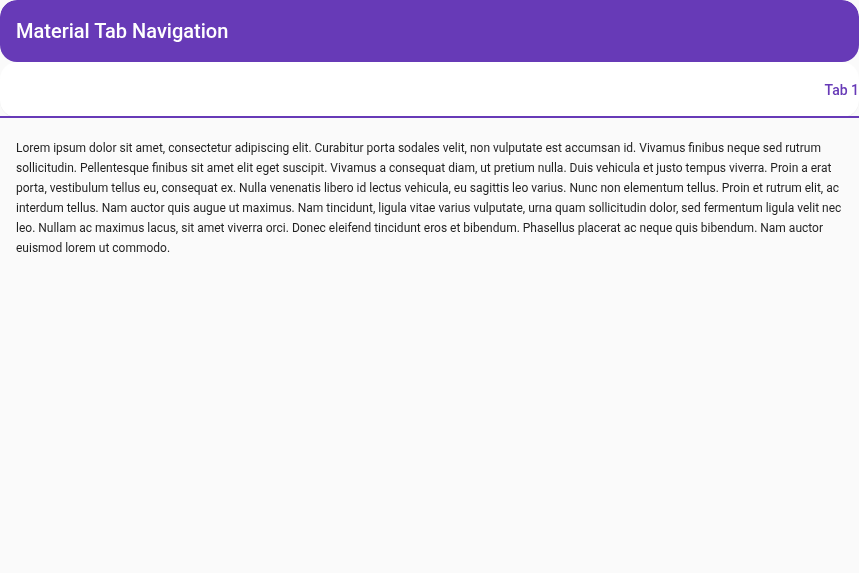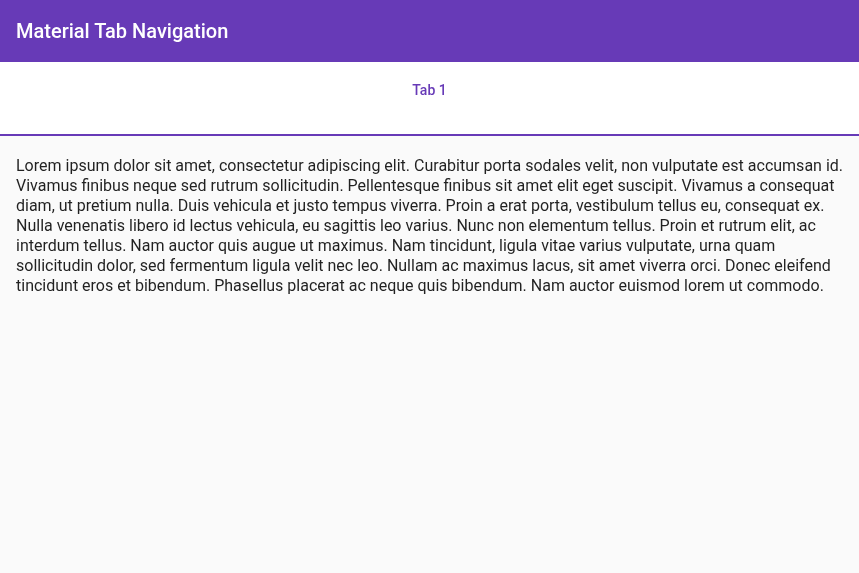--- a/index.html
+++ b/index.html
@@ -1,18 +1,19 @@
 <!DOCTYPE html>
 <html><head>
   <meta charset="utf-8">
   <style>
     * {
       margin: 0;
       padding: 0;
       box-sizing: border-box;
+      border-radius: 17px;
     }
     body {
       font-family: Roboto, "Helvetica Neue", Arial, sans-serif;
       background: #fafafa;
       width: 859px;
       height: 573px;
       overflow: hidden;
     }
     .header {
       background: #673ab7;
@@ -23,43 +24,43 @@
       font-size: 20px;
       font-weight: 500;
     }
     .tabs {
       display: flex;
       background: #ffffff;
       border-bottom: 1px solid rgba(0, 0, 0, 0.07);
     }
     .tab {
       flex: 1;
-      text-align: center;
-      padding: 20px 0 37px 0;
+      text-align: right;
+      padding: 20px 0 19px 0;
       font-size: 14px;
       font-weight: 500;
       color: rgba(0, 0, 0, 0.55);
       cursor: pointer;
       position: relative;
     }
     .tab.active {
       color: #673ab7;
     }
     .tab.active::after {
       content: "";
       position: absolute;
       left: 0;
       right: 0;
       bottom: -1px;
       height: 2px;
       background: #673ab7;
     }
     .content {
       padding: 20px 16px;
-      font-size: 16px;
+      font-size: 12px;
       line-height: 20px;
       color: rgba(0, 0, 0, 0.87);
     }
   </style>
 </head>
 <body>
 
 <div class="header">
   <div class="header-title">Material Tab Navigation</div>
 </div>

